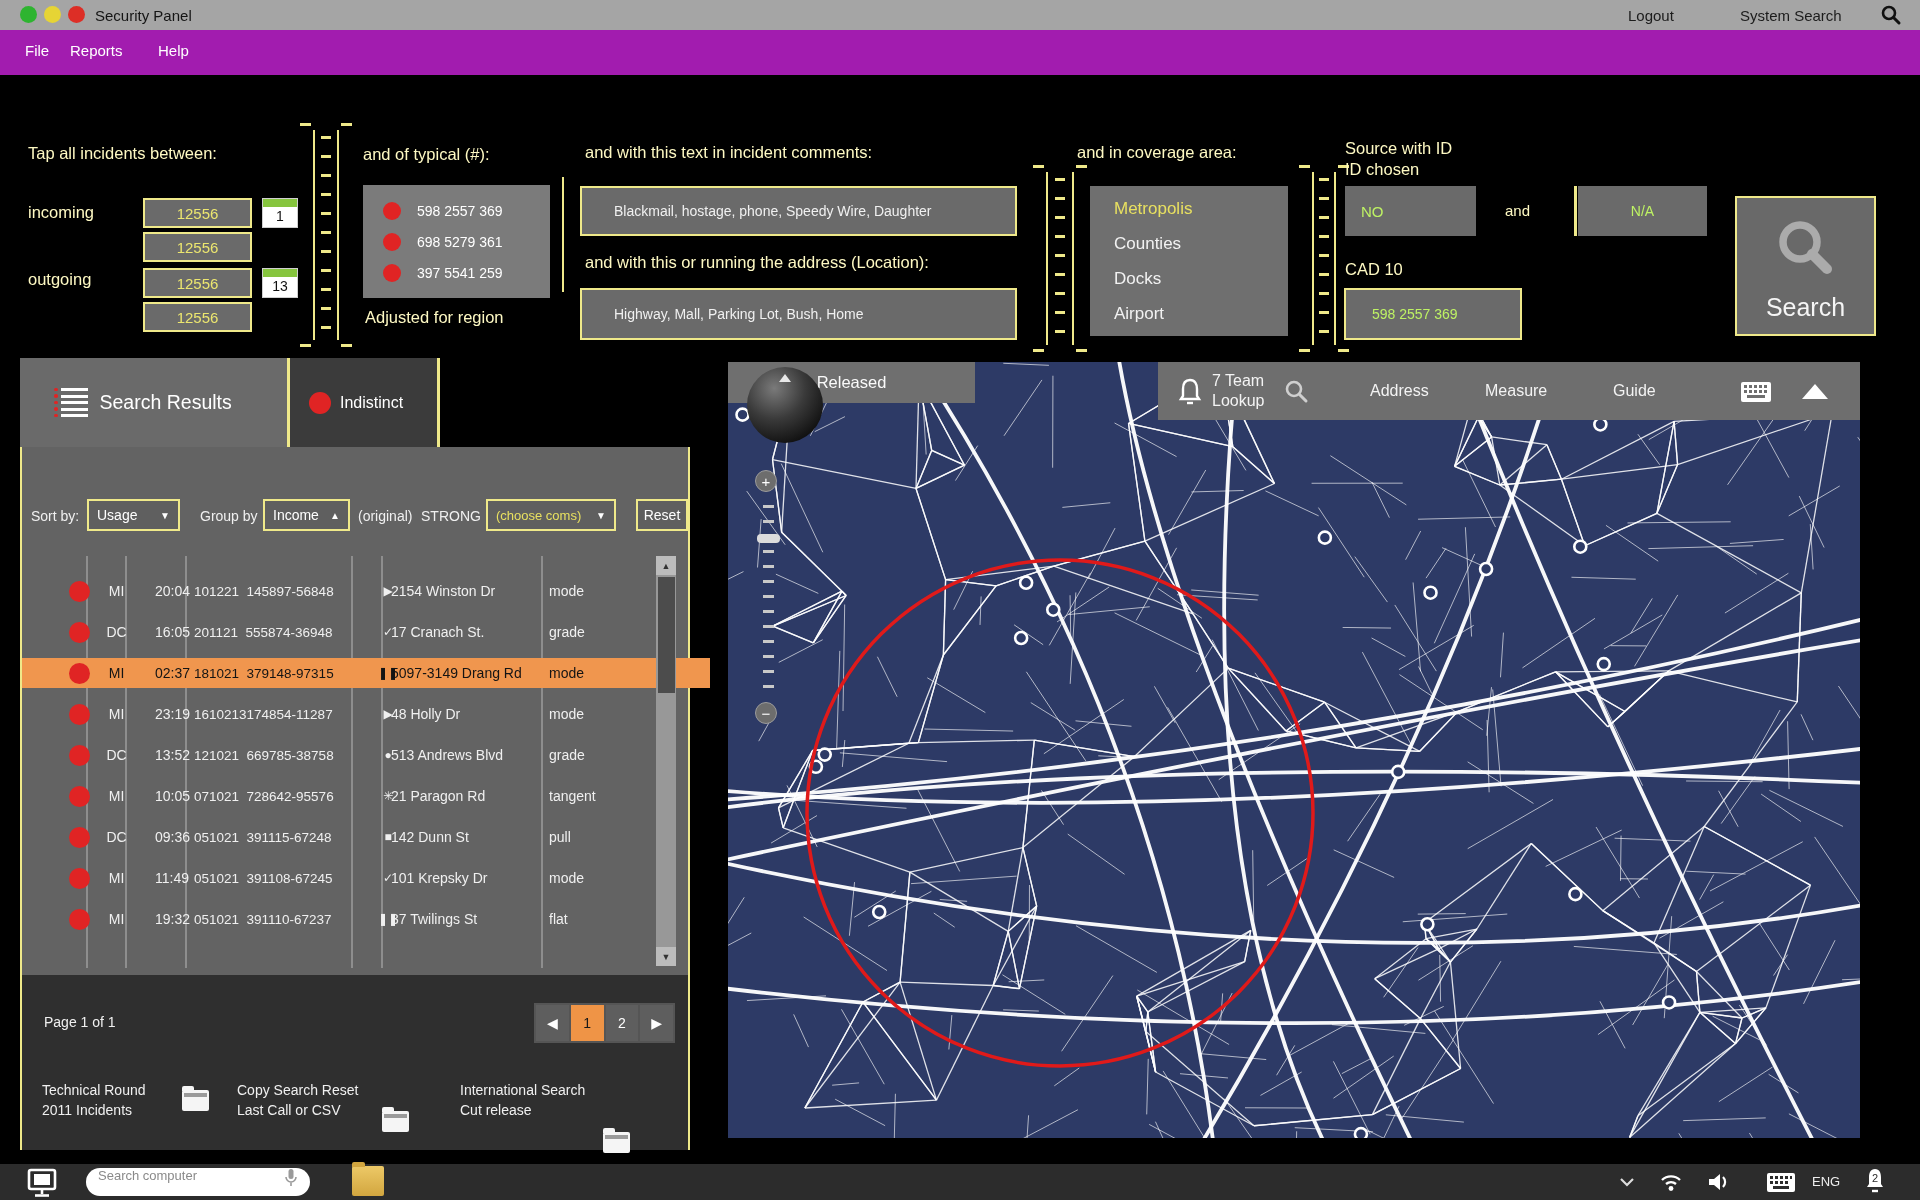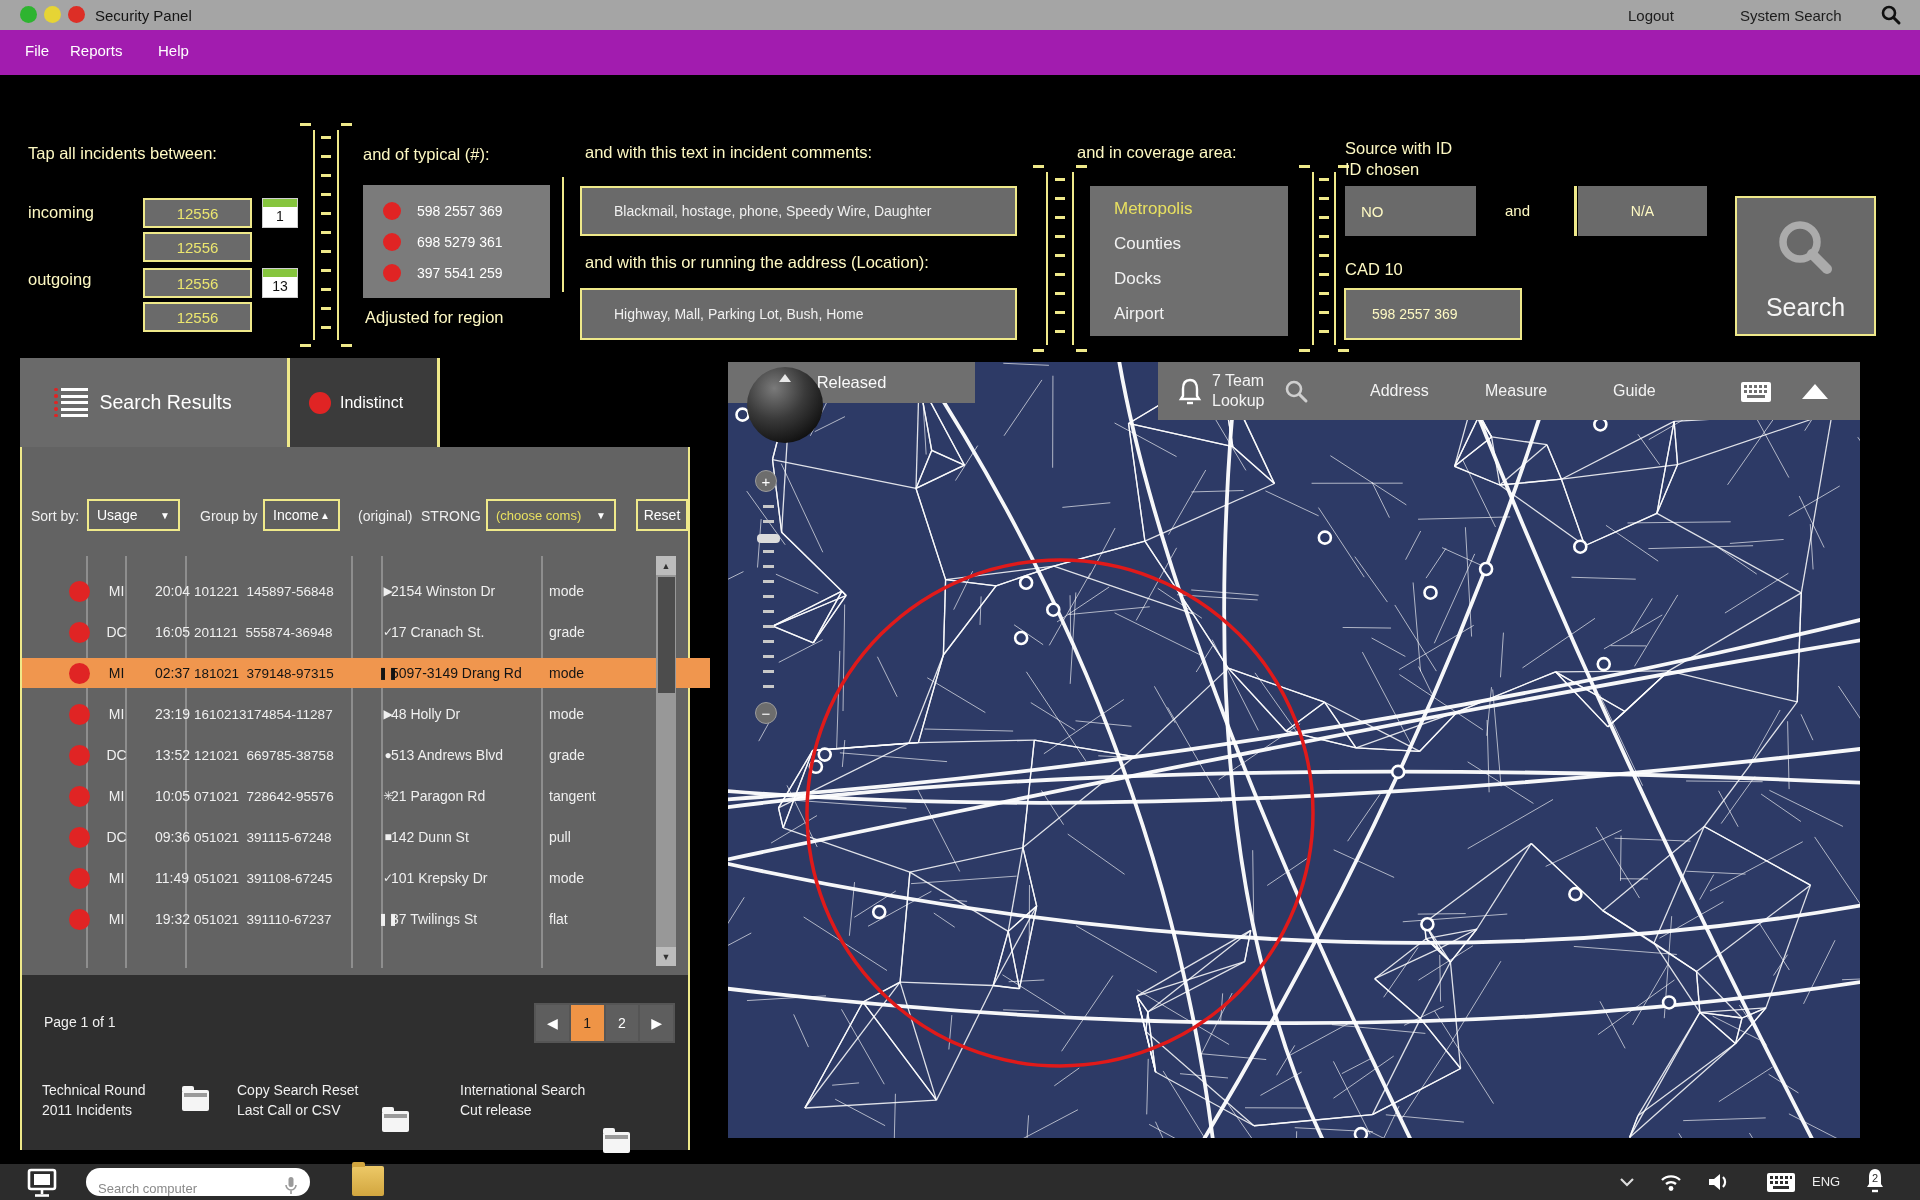--- a/index.html
+++ b/index.html
@@ -17,21 +17,21 @@
   #sys-search{left:1740px;top:7px;font-size:15px;color:#1c1c1c}
   #title-mag{left:1880px;top:4px}
   
   #menubar{left:0;top:30px;width:1920px;height:45px;background:#a21caf}
   .menu-item{top:12px;font-size:15px;color:#fff}
   
   .flabel{font-size:16.5px;color:#fef9c3}
   .ginput{background:#6a6a6a;border:2px solid #efe98a;box-sizing:border-box;
           display:flex;align-items:center;justify-content:center;
           color:#ece66f;font-size:15px}
-  .plain{border:none;color:#fef9c3;justify-content:flex-start}
+  .plain{border:none;color:#bef264;justify-content:flex-start}
   .cal{background:#fff;border:1px solid #cfcfcf;box-sizing:border-box}
   .cal .strip{position:absolute;left:0;top:0;right:0;height:8px;background:#86c53e}
   .cal .num{position:absolute;left:0;right:0;top:9px;text-align:center;font-size:14px;color:#111}
   .ruler .rl,.ruler .rr{position:absolute;top:0;bottom:0;width:2px;background:#efe98a}
   .ruler .rl{left:0}.ruler .rr{right:0}
   .ruler .rd{position:absolute;left:50%;margin-left:-5px;top:6px;bottom:6px;width:10px;
      background:repeating-linear-gradient(to bottom,#efe98a 0 3px,transparent 3px 19px)}
   .cap{position:absolute;width:11px;height:3px;background:#efe98a}
   .numrow{display:flex;align-items:center;gap:16px;height:18px}
   .reddot{width:18px;height:18px;border-radius:50%;background:#e02424;flex:0 0 auto}
@@ -100,21 +100,21 @@
   #trackball .up{position:absolute;left:50%;top:7px;margin-left:-6px;width:0;height:0;
      border-left:6px solid transparent;border-right:6px solid transparent;border-bottom:8px solid #e8e8e8}
   .zbtn{width:22px;height:22px;border-radius:50%;background:#6d6d6d;border:1px solid #9b9b9b;
      box-sizing:border-box;color:#fff;font-size:15px;display:flex;align-items:center;justify-content:center;cursor:pointer}
   #zoom-ticks{left:763px;top:505px;width:11px;height:186px;
      background:repeating-linear-gradient(to bottom,#c9c9c9 0 3px,transparent 3px 15px)}
   #zoom-thumb{left:757px;top:534px;width:23px;height:9px;border-radius:4px;background:#dcdcdc;cursor:pointer}
   
   #taskbar{left:0;top:1164px;width:1920px;height:36px;background:#2c2c2c}
   #search-pill{left:86px;top:4px;width:224px;height:28px;background:#fff;border-radius:14px;
-     display:flex;align-items:flex-end;padding:0 12px;box-sizing:border-box}
+     display:flex;align-items:flex-start;padding:0 12px;box-sizing:border-box}
   #search-pill .ph{font-size:13px;color:#8a8a8a;flex:1}
   #tb-folder{left:352px;top:2px;width:32px;height:30px;background:linear-gradient(#edc967,#d2a63f);border-radius:2px}
   #tb-folder:before{content:"";position:absolute;left:0;top:-4px;width:13px;height:5px;background:#d2a63f;border-radius:2px 2px 0 0}
   #tb-eng{left:1812px;top:10px;font-size:13px;color:#eee}
   .tbicon{top:6px}
 </style>
 </head>
 <body>
 
 <div class="abs" id="titlebar">
@@ -273,21 +273,21 @@
 <div class="abs" id="panel-foot"></div>
 <div class="abs pborder" style="left:20px;top:447px;height:703px"></div>
 <div class="abs pborder" style="left:688px;top:447px;height:703px"></div>
 
 <div class="abs slabel" style="left:31px;top:508px">Sort by:</div>
 <div class="abs dropdown" style="left:87px;top:499px;width:93px">
   <span>Usage</span>
   <span class="caret">▼</span>
 </div>
 <div class="abs slabel" style="left:200px;top:508px">Group by</div>
-<div class="abs dropdown" style="left:263px;top:499px;width:77px">
+<div class="abs dropdown" style="left:263px;top:499px;width:87px">
   <span>Income</span>
   <span class="caret">▲</span>
 </div>
 <div class="abs slabel" style="left:358px;top:508px">(original)</div>
 <div class="abs slabel" style="left:421px;top:508px">STRONG</div>
 <div class="abs dropdown yellowtxt" style="left:486px;top:499px;width:130px">
   <span>(choose coms)</span>
   <span class="caret">▼</span>
 </div>
 <div class="abs" id="reset-btn">Reset</div>

